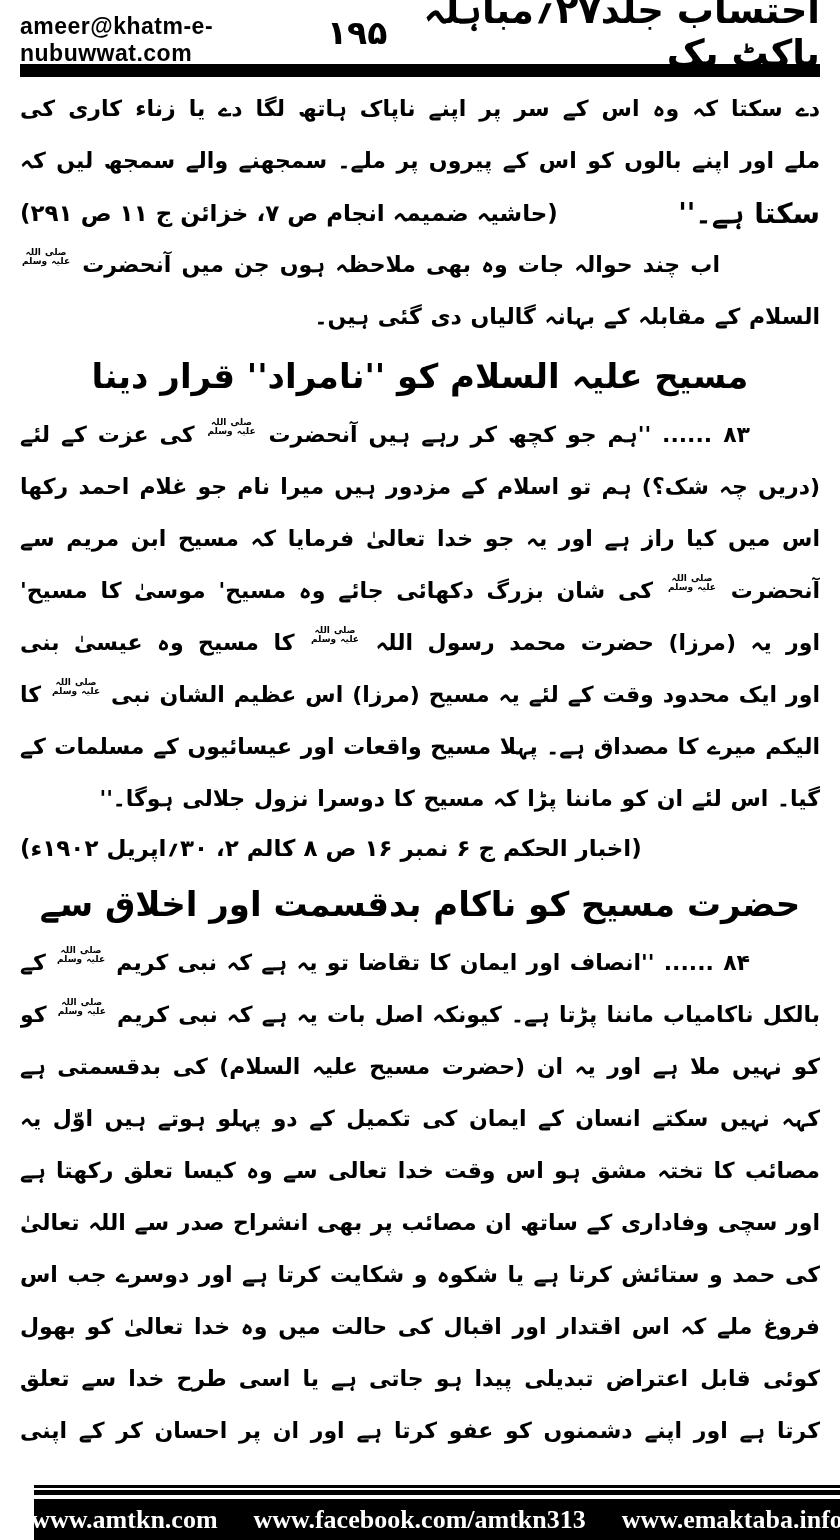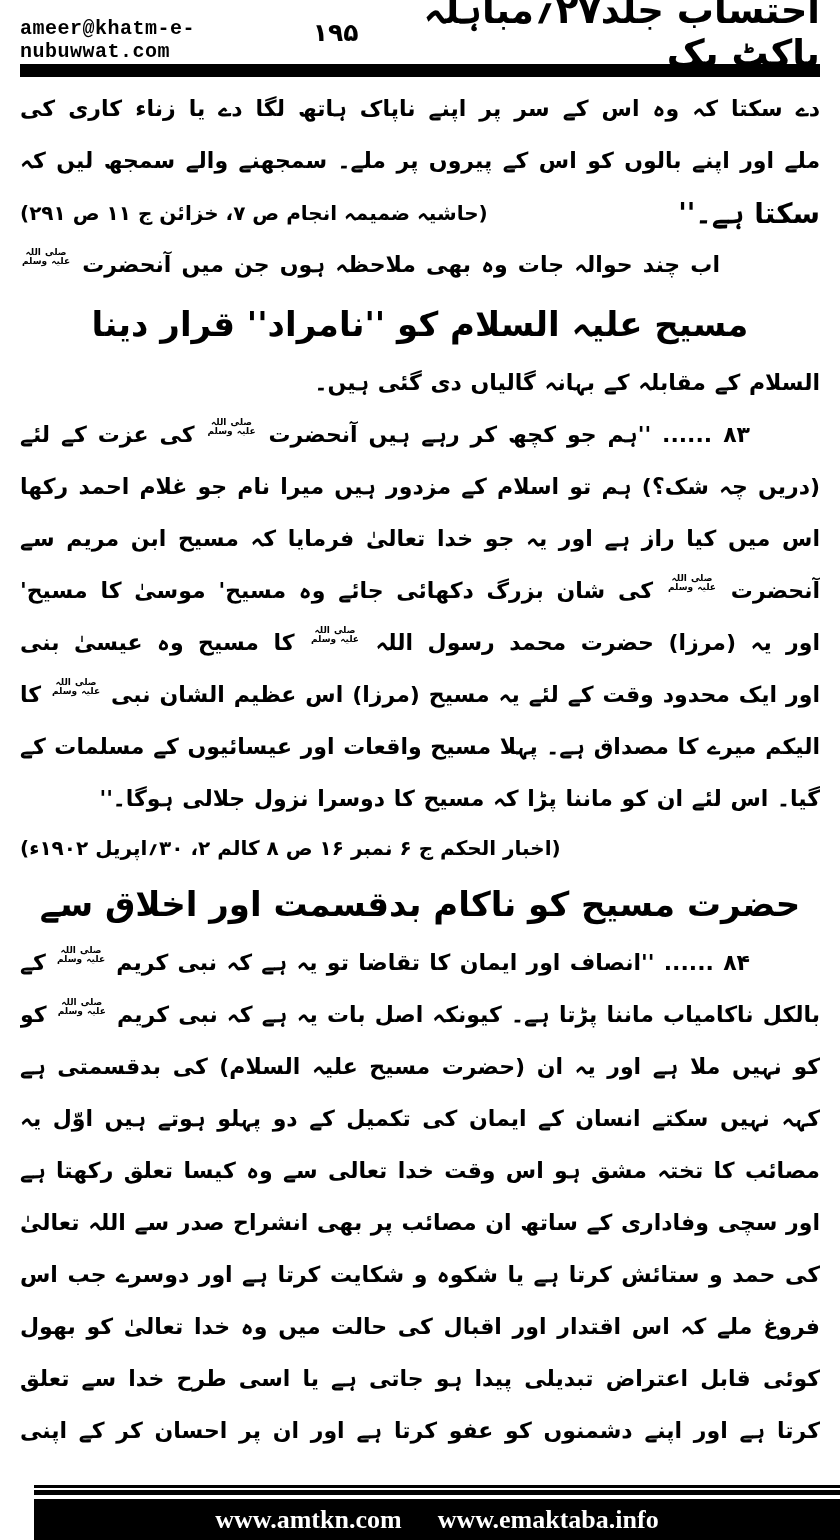--- a/index.html
+++ b/index.html
@@ -1,32 +1,32 @@
 <!DOCTYPE html>
 <html lang="ur"><head>
 <meta charset="utf-8">
 <style>
   html,body{margin:0;padding:0;background:#e8e8e8;}
   .page{position:relative;width:840px;height:1540px;background:#ffffff;overflow:hidden;
         font-family:"DejaVu Sans",sans-serif;color:#000;}
   
   .hdr{display:flex;align-items:center;height:60px;margin:2px 20px 0 20px;direction:ltr;}
-  .hdr .email{font-family:Liberation Mono, monospace;font-weight:bold;font-size:20px;letter-spacing:0.5px;margin-top:16px;}
-  .hdr .pageno{font-size:25px;font-weight:bold;margin-left:26px;direction:rtl;}
+  .hdr .email{font-family:Liberation Sans, sans-serif;font-weight:bold;font-size:23px;letter-spacing:0.5px;margin-top:16px;}
+  .hdr .pageno{font-size:33px;font-weight:bold;margin-left:26px;direction:rtl;}
   .hdr .btitle{margin-left:auto;font-size:37px;font-weight:bold;direction:rtl;}
   .hrule{height:13px;background:#000;margin:2px 20px 0 20px;}
   
   .content{direction:rtl;margin:6px 20px 0 20px;}
   .row{overflow:hidden;}
   .line{font-size:22px;font-weight:bold;line-height:52px;height:52px;
         text-align:justify;text-align-last:justify;word-spacing:1px;}
   .endline{text-align:right;text-align-last:right;}
   .split{display:flex;justify-content:space-between;align-items:center;height:52px;}
   .split .qend{font-size:28px;font-weight:bold;}
-  .cite,.refline{font-size:20px;font-weight:bold;}
+  .cite,.refline{font-size:23px;font-weight:bold;}
   .refline{height:46px;line-height:46px;text-align:center;text-align-last:left;}
   .heading{font-size:34px;font-weight:bold;height:66px;line-height:66px;
            text-align:center;text-align-last:center;}
   .naskh{font-weight:bold;letter-spacing:1px;}
   .saw{display:inline-block;font-size:9px;line-height:1.05;white-space:pre-line;
        vertical-align:8px;margin:0 2px;font-weight:bold;text-align:center;text-align-last:center;}
   
   .footer{position:absolute;left:34px;right:0;bottom:0;}
   .f-rule-thin{height:3px;background:#000;margin-bottom:2px;}
   .f-rule-thick{height:5px;background:#000;margin-bottom:4px;}
@@ -48,22 +48,22 @@
 
   <main class="content">
       <div class="row line">دے سکتا کہ وہ اس کے سر پر اپنے ناپاک ہاتھ لگا دے یا زناء کاری کی کمائی کا پلید عطر اس کے سر پر</div>
       <div class="row line">ملے اور اپنے بالوں کو اس کے پیروں پر ملے۔ سمجھنے والے سمجھ لیں کہ ایسا انسان کس چلن کا آدمی ہو</div>
       <div class="row split">
         <span class="qend">سکتا ہے۔''</span>
         <span class="cite">(حاشیہ ضمیمہ انجام ص ۷، خزائن ج ۱۱ ص ۲۹۱)</span>
       </div>
       <div class="row line" style="padding-right: 100px;">اب چند حوالہ جات وہ بھی ملاحظہ ہوں جن میں آنحضرت <span class="saw">صلی اللہ
 علیہ وسلم</span> اور حضرت مسیح علیہ</div>
+      <div class="row line endline">السلام کے مقابلہ کے بہانہ گالیاں دی گئی ہیں۔</div>
       <div class="row heading">مسیح علیہ السلام کو ''نامراد'' قرار دینا</div>
-      <div class="row line endline">السلام کے مقابلہ کے بہانہ گالیاں دی گئی ہیں۔</div>
       <div class="row line" style="padding-right: 70px;">۸۳ ...... ''ہم جو کچھ کر رہے ہیں آنحضرت <span class="saw">صلی اللہ
 علیہ وسلم</span> کی عزت کے لئے کر رہے ہیں۔</div>
       <div class="row line">(دریں چہ شک؟) ہم تو اسلام کے مزدور ہیں میرا نام جو غلام احمد رکھا میرے والدین کو کیا خبر تھی کہ</div>
       <div class="row line">اس میں کیا راز ہے اور یہ جو خدا تعالیٰ فرمایا کہ مسیح ابن مریم سے بڑھ کر ہے۔ اس میں یہی سر تھا کہ</div>
       <div class="row line">آنحضرت <span class="saw">صلی اللہ
 علیہ وسلم</span> کی شان بزرگ دکھائی جائے وہ مسیح' موسیٰ کا مسیح' حضرت موسیٰ علیہ السلام کا مسیح تھا</div>
       <div class="row line">اور یہ (مرزا) حضرت محمد رسول اللہ <span class="saw">صلی اللہ
 علیہ وسلم</span> کا مسیح وہ عیسیٰ بنی اسرائیل کی کھوئی ہوئی بھیڑوں کے لئے</div>
       <div class="row line"><span>اور ایک محدود وقت کے لئے یہ مسیح (مرزا) اس عظیم الشان نبی <span class="saw">صلی اللہ
 علیہ وسلم</span> کا ہے۔ جو </span></div>
@@ -83,17 +83,18 @@
       <div class="row line">فروغ ملے کہ اس اقتدار اور اقبال کی حالت میں وہ خدا تعالیٰ کو بھول جاتا ہے اور اس کی حالت میں</div>
       <div class="row line">کوئی قابل اعتراض تبدیلی پیدا ہو جاتی ہے یا اسی طرح خدا سے تعلق رکھتا ہے اور اس کی حمد و ستائش</div>
       <div class="row line">کرتا ہے اور اپنے دشمنوں کو عفو کرتا ہے اور ان پر احسان کر کے اپنی عالی ظرفی اور بلند حوصلگی کا</div>
     </main>
 
   <div class="footer">
     <div class="f-rule-thin"></div>
     <div class="f-rule-thick"></div>
     <div class="f-bar">
       <span>www.amtkn.com</span>
+      <span>www.facebook.com/amtkn313</span>
       <span>www.emaktaba.info</span>
     </div>
   </div>
 
 </div>
 
 </body></html>

